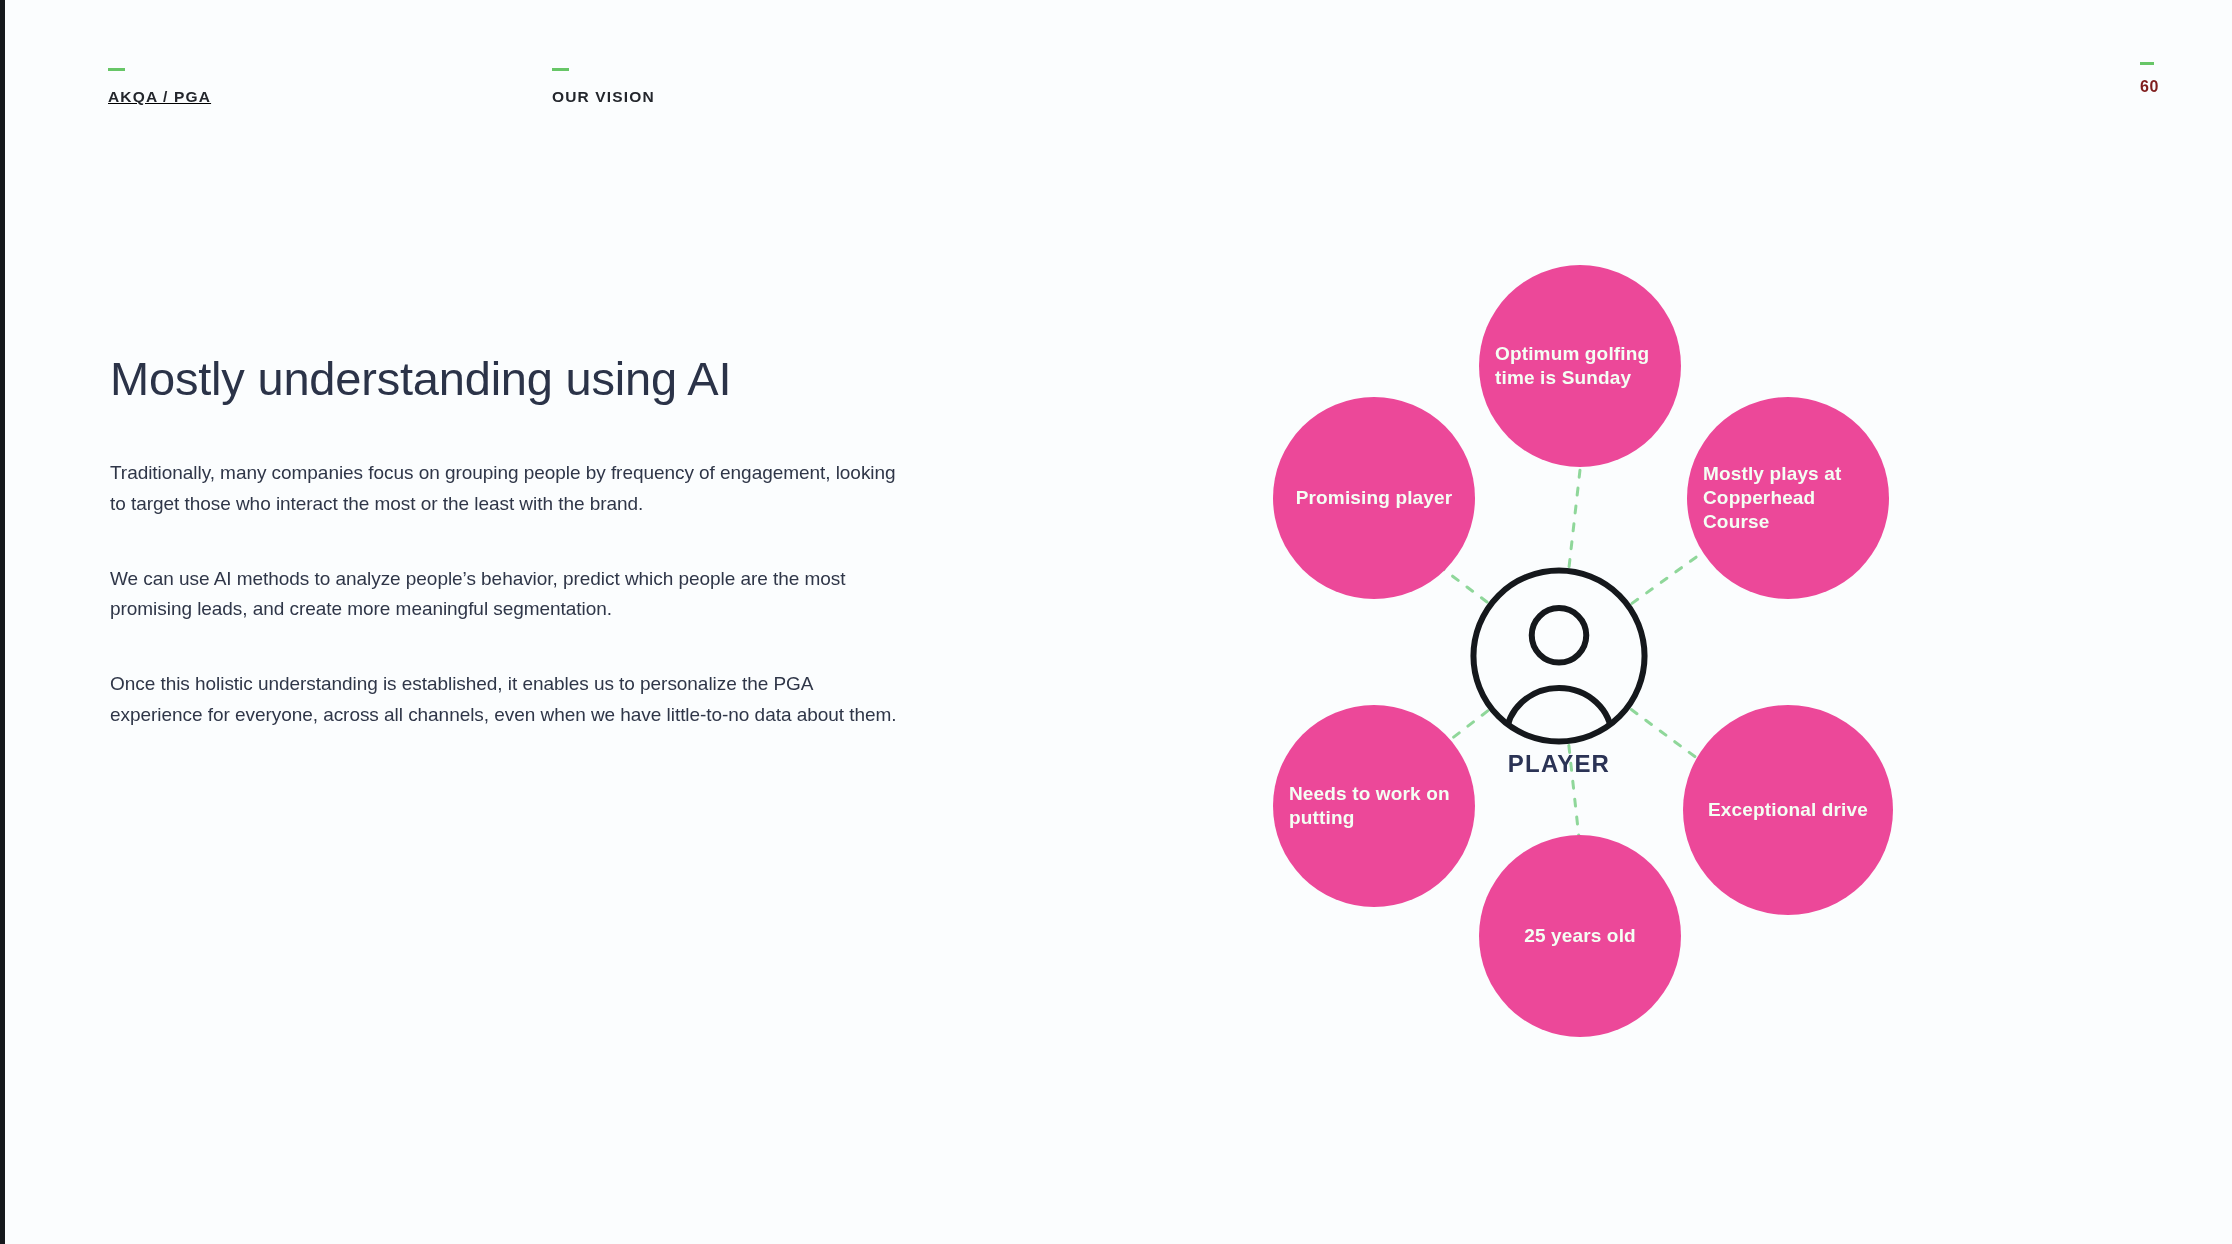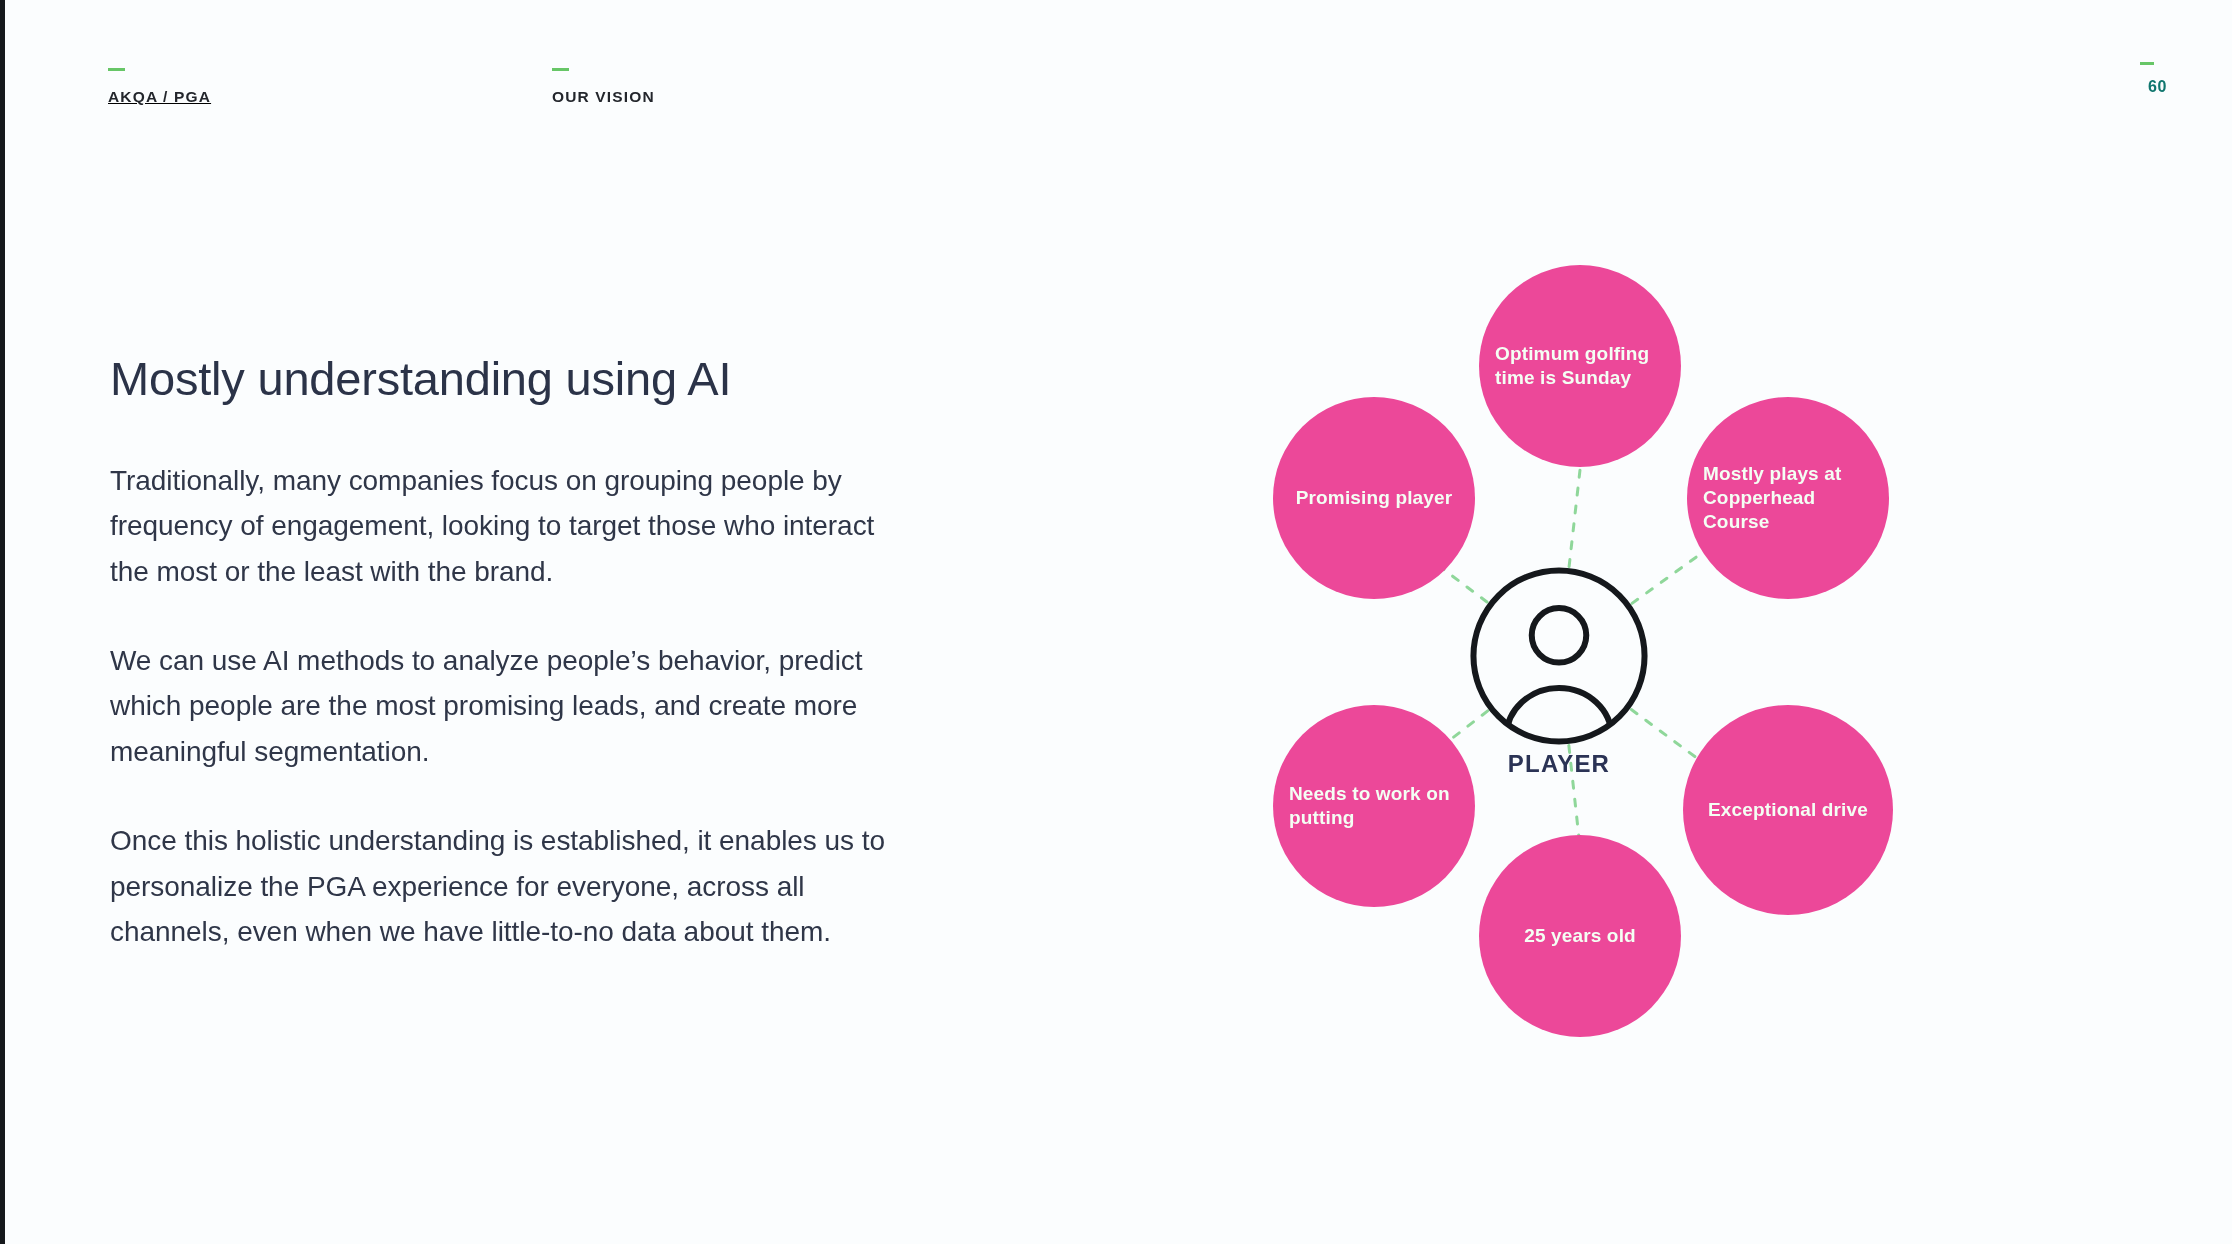--- a/index.html
+++ b/index.html
@@ -43,34 +43,34 @@
     font-size: 15.5px;
     font-weight: bold;
     letter-spacing: 1.15px;
     color: #23262c;
     white-space: nowrap;
   }
   #hdr-brand { left: 108px; top: 68px; text-decoration: underline; }
   #hdr-section { left: 552px; top: 68px; }
   #hdr-page { left: 2140px; top: 62px; }
   #hdr-page .hdr-dash { width: 14px; margin-bottom: 13px; }
-  #hdr-page .hdr-label { color: #0f766e; font-size: 16px; letter-spacing: 0.5px; margin-left: 8px; }
+  #hdr-page .hdr-label { color: #7f1d1d; font-size: 16px; letter-spacing: 0.5px; }
 
   
   .copy { position: absolute; left: 110px; top: 352px; width: 790px; }
   .headline {
     font-size: 47px;
     font-weight: normal;
     color: #2b3348;
     letter-spacing: -0.2px;
     margin: 0 0 52px 0;
     line-height: 1.15;
   }
   .para {
-    font-size: 28px;
+    font-size: 19px;
     line-height: 1.62;
     color: #2f3648;
     margin: 0 0 44px 0;
     letter-spacing: -0.05px;
   }
   .para:last-child { margin-bottom: 4px; }
 
   
   .diagram {
     position: absolute;

